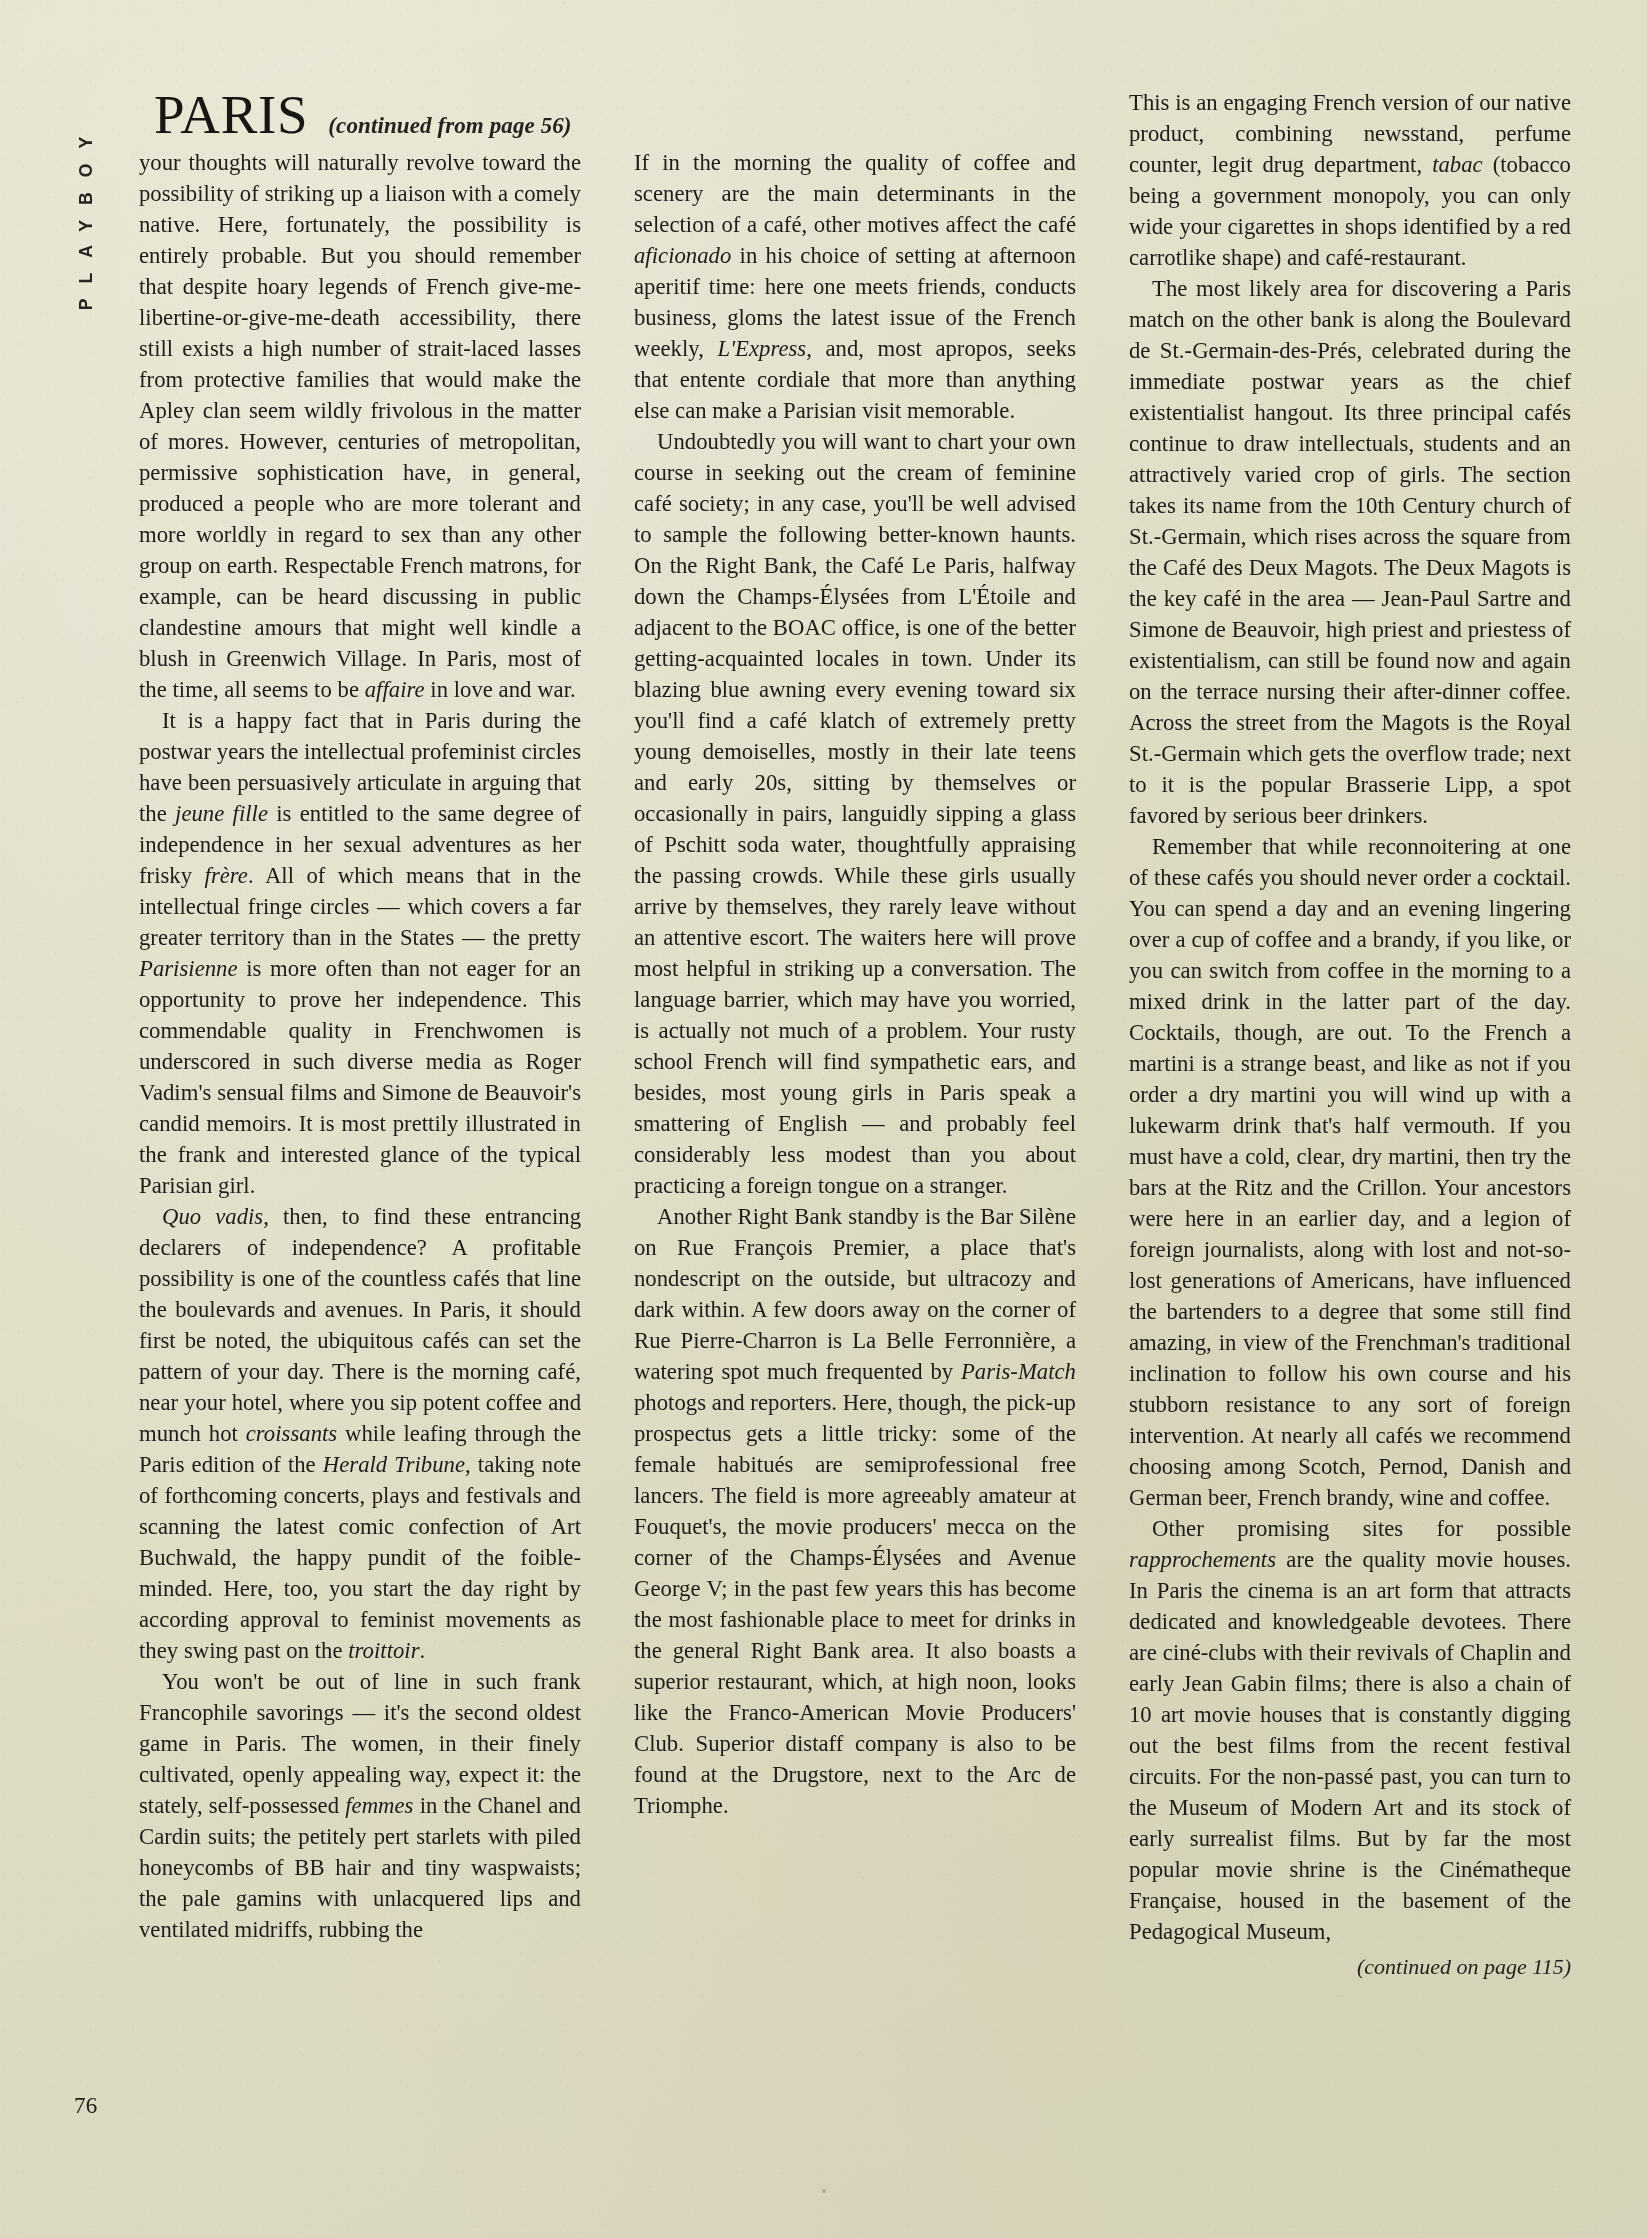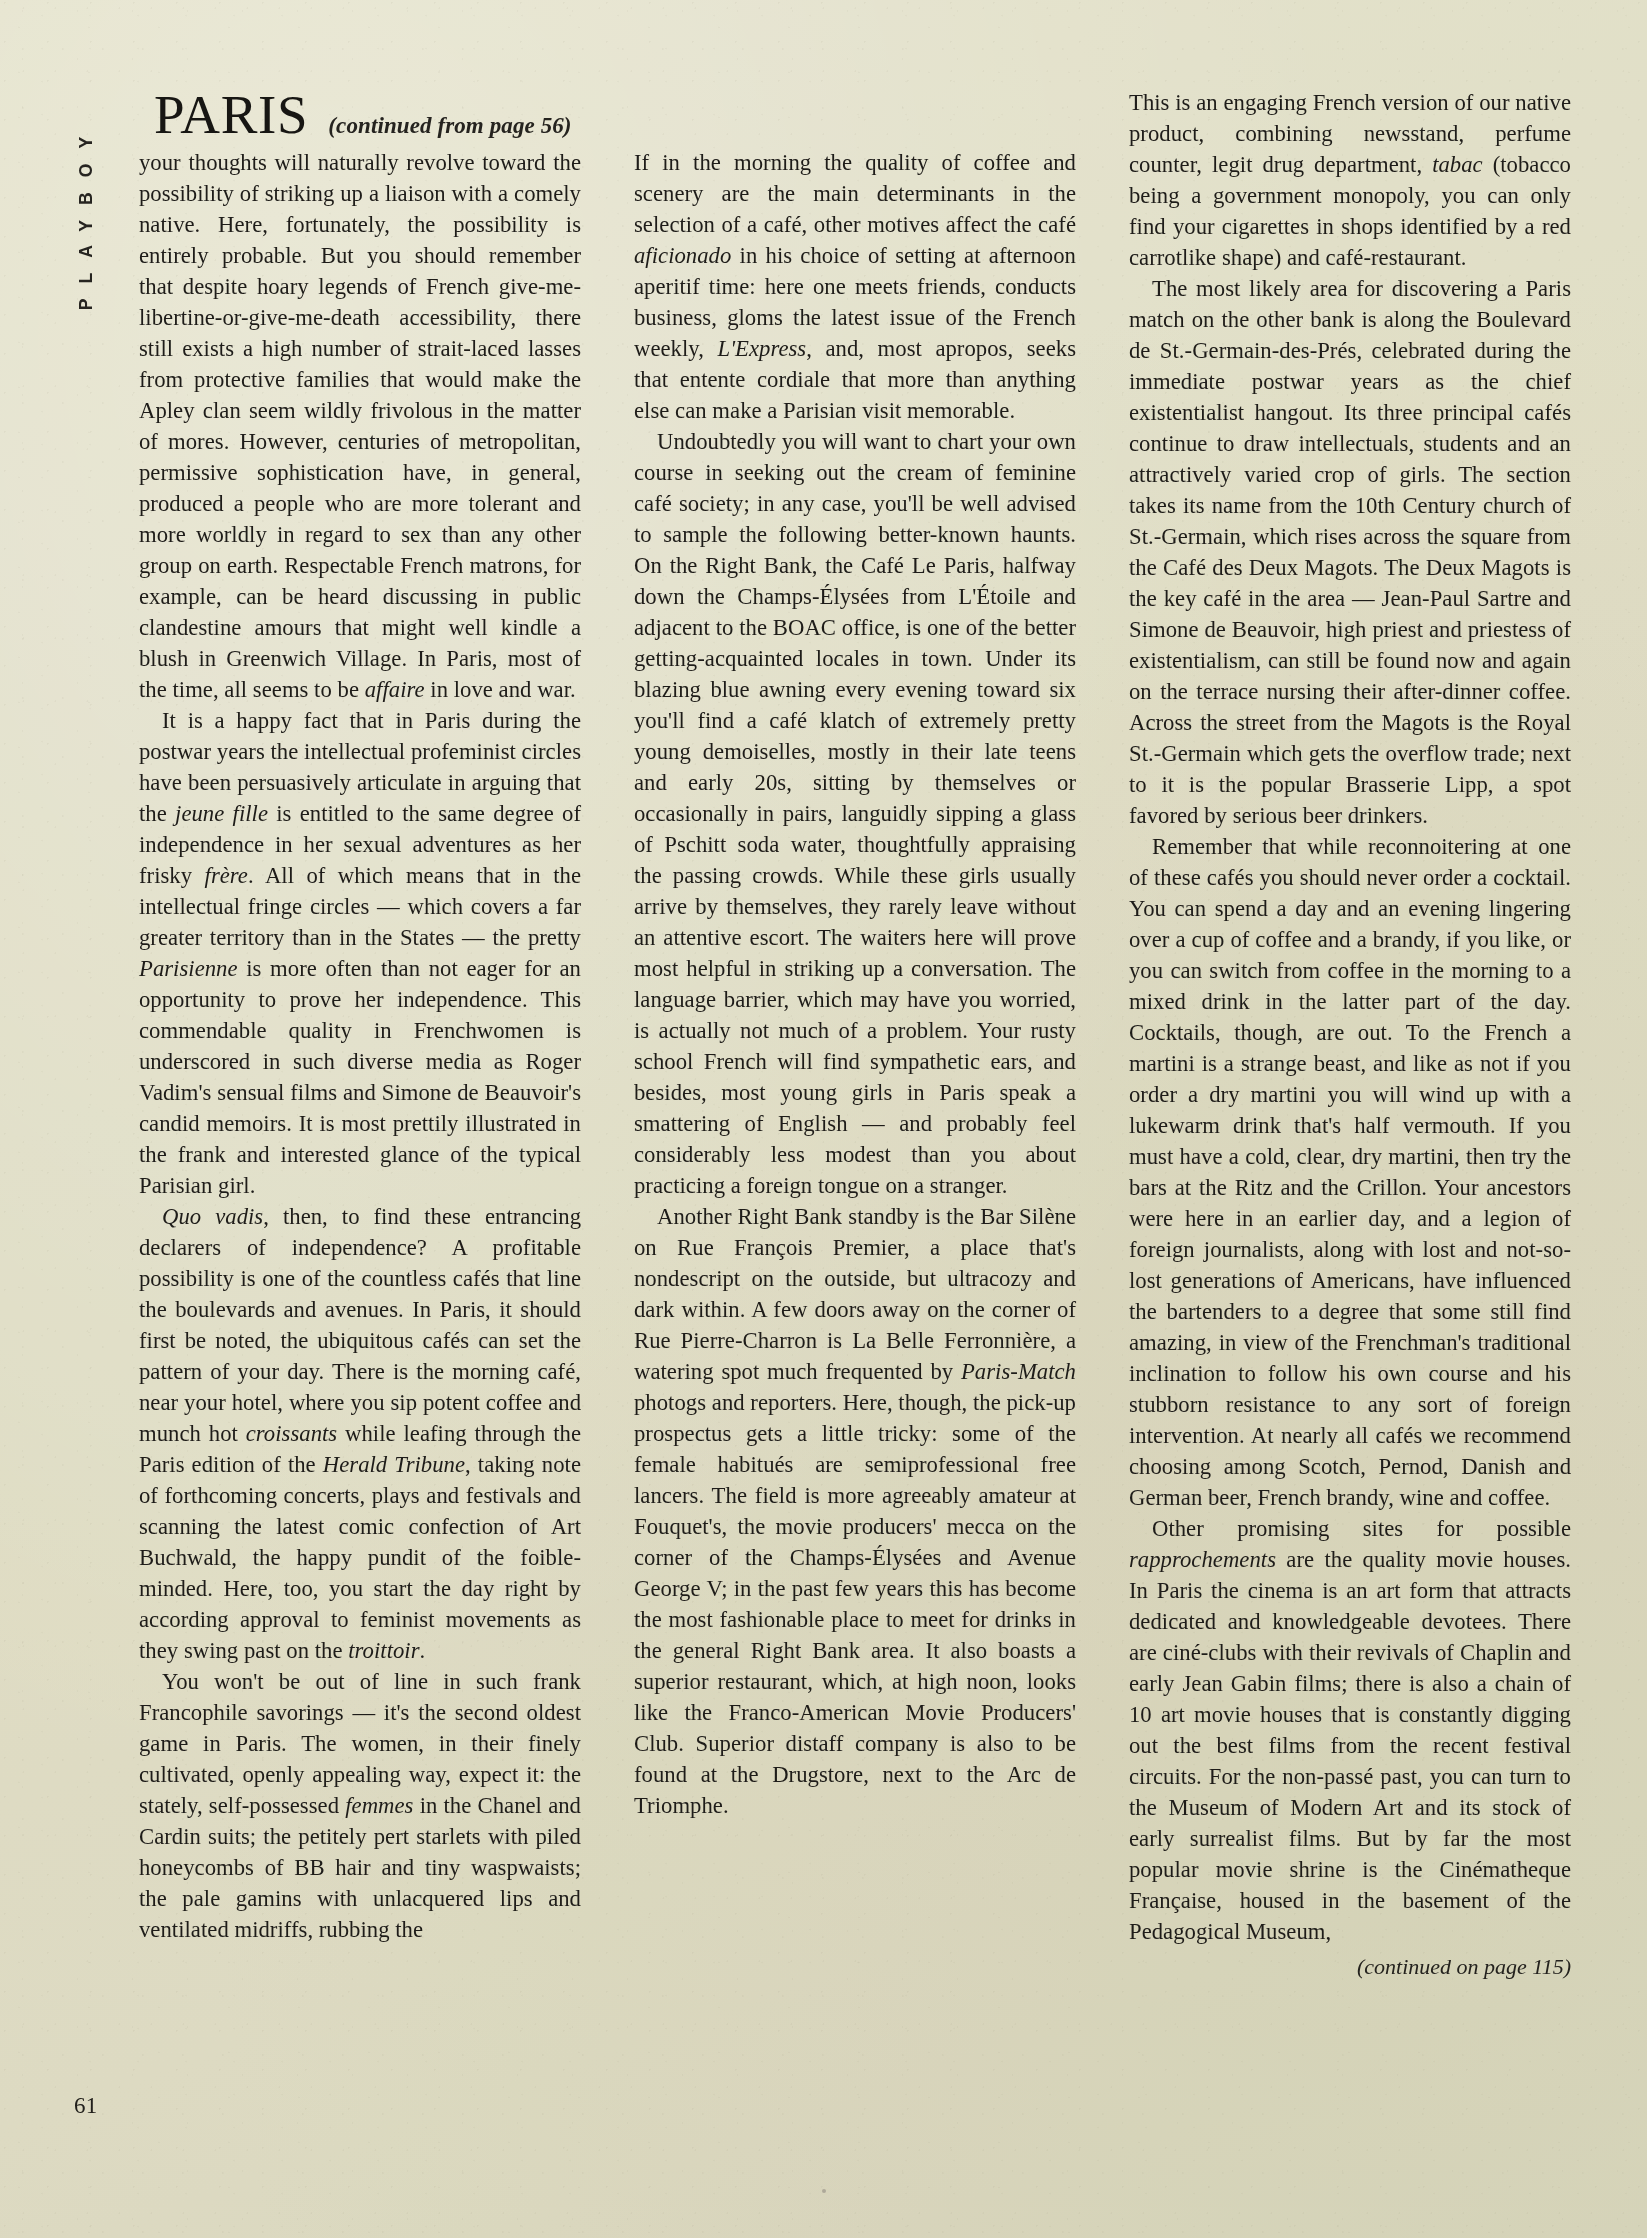--- a/index.html
+++ b/index.html
@@ -159,36 +159,36 @@
 
   <div class="vertical-masthead">
     <span class="vtext">PLAYBOY</span>
   </div>
 
   <div class="headline-row">
     <span class="headline-title">PARIS</span>
     <span class="headline-cont">(continued from page 56)</span>
   </div>
 
-  <div class="folio">61</div>
+  <div class="folio">76</div>
 
   <div class="columns">
     <div class="col col-1 first-col">
         <p style="text-indent: 0px;"><span>your thoughts will naturally revolve toward the possibility of striking up a liaison with a comely native. Here, fortunately, the possibility is entirely probable. But you should remember that despite hoary legends of French give-me-libertine-or-give-me-death accessibility, there still exists a high number of strait-laced lasses from protective families that would make the Apley clan seem wildly frivolous in the matter of mores. However, centuries of metropolitan, permissive sophistication have, in general, produced a people who are more tolerant and more worldly in regard to sex than any other group on earth. Respectable French matrons, for example, can be heard discussing in public clandestine amours that might well kindle a blush in Greenwich Village. In Paris, most of the time, all seems to be </span><em>affaire</em><span> in love and war.</span></p>
         <p><span>It is a happy fact that in Paris during the postwar years the intellectual profeminist circles have been persuasively articulate in arguing that the </span><em>jeune fille</em><span> is entitled to the same degree of independence in her sexual adventures as her frisky </span><em>frère</em><span>. All of which means that in the intellectual fringe circles — which covers a far greater territory than in the States — the pretty </span><em>Parisienne</em><span> is more often than not eager for an opportunity to prove her independence. This commendable quality in Frenchwomen is underscored in such diverse media as Roger Vadim's sensual films and Simone de Beauvoir's candid memoirs. It is most prettily illustrated in the frank and interested glance of the typical Parisian girl.</span></p>
         <p><em>Quo vadis</em><span>, then, to find these entrancing declarers of independence? A profitable possibility is one of the countless cafés that line the boulevards and avenues. In Paris, it should first be noted, the ubiquitous cafés can set the pattern of your day. There is the morning café, near your hotel, where you sip potent coffee and munch hot </span><em>croissants</em><span> while leafing through the Paris edition of the </span><em>Herald Tribune</em><span>, taking note of forthcoming concerts, plays and festivals and scanning the latest comic confection of Art Buchwald, the happy pundit of the foible-minded. Here, too, you start the day right by according approval to feminist movements as they swing past on the </span><em>troittoir</em><span>.</span></p>
         <p><span>You won't be out of line in such frank Francophile savorings — it's the second oldest game in Paris. The women, in their finely cultivated, openly appealing way, expect it: the stately, self-possessed </span><em>femmes</em><span> in the Chanel and Cardin suits; the petitely pert starlets with piled honeycombs of BB hair and tiny waspwaists; the pale gamins with unlacquered lips and ventilated midriffs, rubbing the</span></p>
       </div>
     <div class="col col-2">
         <p><span>If in the morning the quality of coffee and scenery are the main determinants in the selection of a café, other motives affect the café </span><em>aficionado</em><span> in his choice of setting at afternoon aperitif time: here one meets friends, conducts business, gloms the latest issue of the French weekly, </span><em>L'Express</em><span>, and, most apropos, seeks that entente cordiale that more than anything else can make a Parisian visit memorable.</span></p>
         <p><span>Undoubtedly you will want to chart your own course in seeking out the cream of feminine café society; in any case, you'll be well advised to sample the following better-known haunts. On the Right Bank, the Café Le Paris, halfway down the Champs-Élysées from L'Étoile and adjacent to the BOAC office, is one of the better getting-acquainted locales in town. Under its blazing blue awning every evening toward six you'll find a café klatch of extremely pretty young demoiselles, mostly in their late teens and early 20s, sitting by themselves or occasionally in pairs, languidly sipping a glass of Pschitt soda water, thoughtfully appraising the passing crowds. While these girls usually arrive by themselves, they rarely leave without an attentive escort. The waiters here will prove most helpful in striking up a conversation. The language barrier, which may have you worried, is actually not much of a problem. Your rusty school French will find sympathetic ears, and besides, most young girls in Paris speak a smattering of English — and probably feel considerably less modest than you about practicing a foreign tongue on a stranger.</span></p>
         <p><span>Another Right Bank standby is the Bar Silène on Rue François Premier, a place that's nondescript on the outside, but ultracozy and dark within. A few doors away on the corner of Rue Pierre-Charron is La Belle Ferronnière, a watering spot much frequented by </span><em>Paris-Match</em><span> photogs and reporters. Here, though, the pick-up prospectus gets a little tricky: some of the female habitués are semiprofessional free lancers. The field is more agreeably amateur at Fouquet's, the movie producers' mecca on the corner of the Champs-Élysées and Avenue George V; in the past few years this has become the most fashionable place to meet for drinks in the general Right Bank area. It also boasts a superior restaurant, which, at high noon, looks like the Franco-American Movie Producers' Club. Superior distaff company is also to be found at the Drugstore, next to the Arc de Triomphe.</span></p>
       </div>
     <div class="col col-3">
-        <p style="text-indent: 0px;"><span>This is an engaging French version of our native product, combining newsstand, perfume counter, legit drug department, </span><em>tabac</em><span> (tobacco being a government monopoly, you can only find your cigarettes in shops identified by a red carrotlike shape) and café-restaurant.</span></p>
+        <p style="text-indent: 0px;"><span>This is an engaging French version of our native product, combining newsstand, perfume counter, legit drug department, </span><em>tabac</em><span> (tobacco being a government monopoly, you can only wide your cigarettes in shops identified by a red carrotlike shape) and café-restaurant.</span></p>
         <p><span>The most likely area for discovering a Paris match on the other bank is along the Boulevard de St.-Germain-des-Prés, celebrated during the immediate postwar years as the chief existentialist hangout. Its three principal cafés continue to draw intellectuals, students and an attractively varied crop of girls. The section takes its name from the 10th Century church of St.-Germain, which rises across the square from the Café des Deux Magots. The Deux Magots is the key café in the area — Jean-Paul Sartre and Simone de Beauvoir, high priest and priestess of existentialism, can still be found now and again on the terrace nursing their after-dinner coffee. Across the street from the Magots is the Royal St.-Germain which gets the overflow trade; next to it is the popular Brasserie Lipp, a spot favored by serious beer drinkers.</span></p>
         <p><span>Remember that while reconnoitering at one of these cafés you should never order a cocktail. You can spend a day and an evening lingering over a cup of coffee and a brandy, if you like, or you can switch from coffee in the morning to a mixed drink in the latter part of the day. Cocktails, though, are out. To the French a martini is a strange beast, and like as not if you order a dry martini you will wind up with a lukewarm drink that's half vermouth. If you must have a cold, clear, dry martini, then try the bars at the Ritz and the Crillon. Your ancestors were here in an earlier day, and a legion of foreign journalists, along with lost and not-so-lost generations of Americans, have influenced the bartenders to a degree that some still find amazing, in view of the Frenchman's traditional inclination to follow his own course and his stubborn resistance to any sort of foreign intervention. At nearly all cafés we recommend choosing among Scotch, Pernod, Danish and German beer, French brandy, wine and coffee.</span></p>
         <p><span>Other promising sites for possible </span><em>rapprochements</em><span> are the quality movie houses. In Paris the cinema is an art form that attracts dedicated and knowledgeable devotees. There are ciné-clubs with their revivals of Chaplin and early Jean Gabin films; there is also a chain of 10 art movie houses that is constantly digging out the best films from the recent festival circuits. For the non-passé past, you can turn to the Museum of Modern Art and its stock of early surrealist films. But by far the most popular movie shrine is the Cinématheque Française, housed in the basement of the Pedagogical Museum,</span></p>
         <div class="tail-cont">(continued on page 115)</div>
       </div>
   </div>
 
   <div class="bottom-mark"></div>
 </div>
 

